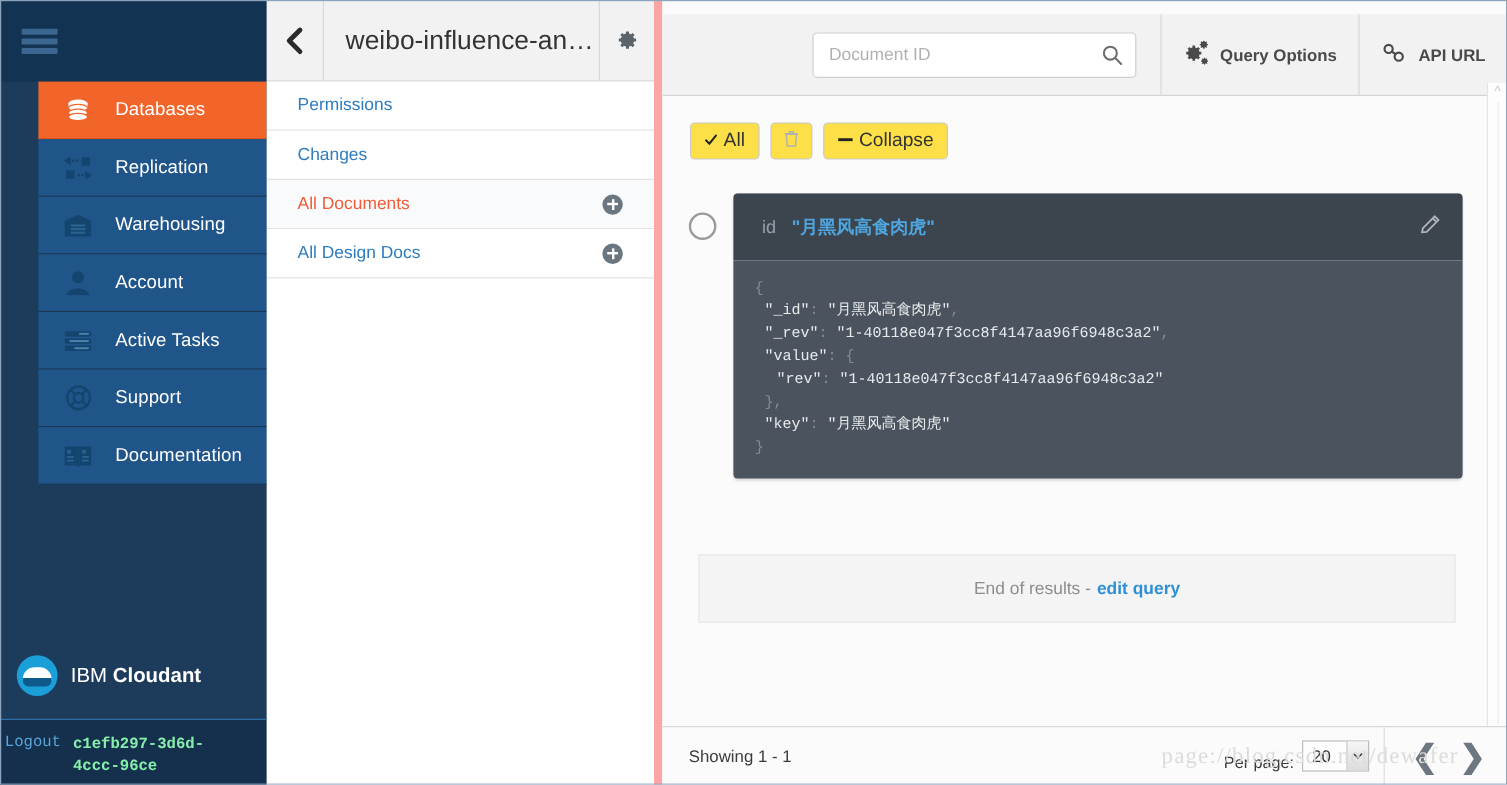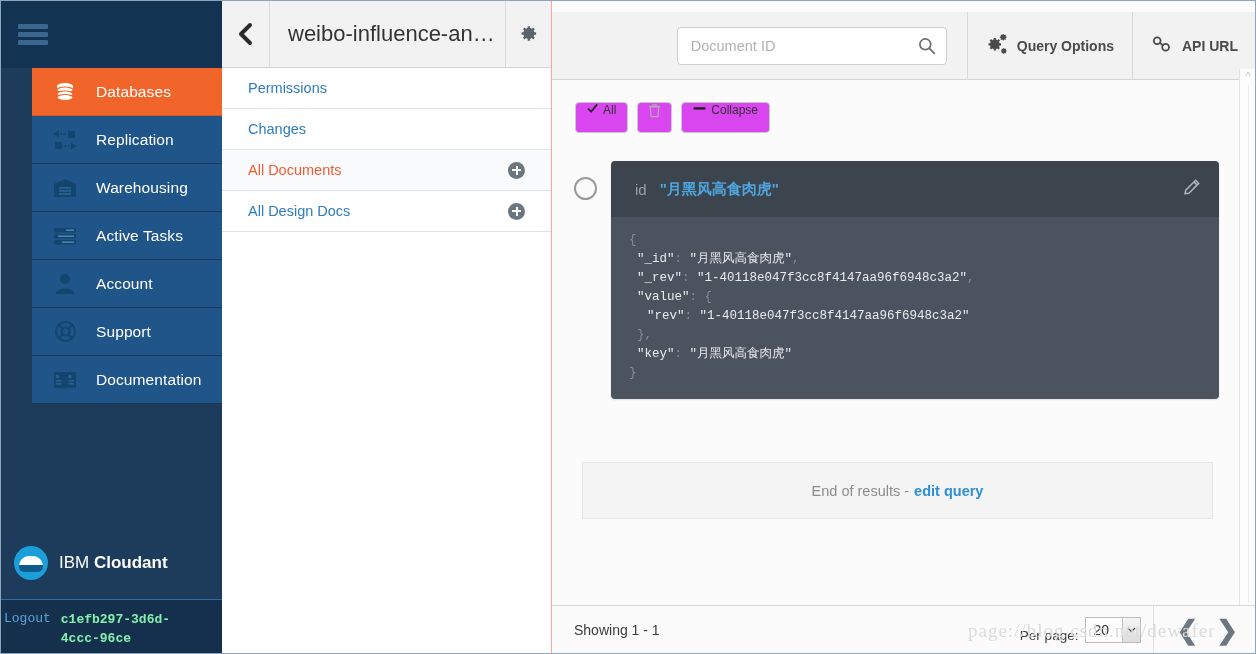--- a/index.html
+++ b/index.html
@@ -62,21 +62,21 @@
   .logout-bar {
     height: 54px; background:#14304d;
     display:flex; align-items:flex-start; padding: 11px 0 0 4px; gap:10px;
     font-family: "Liberation Mono", monospace; font-size: 13px;
     overflow: hidden;
   }
   .logout-link { color:#5aa4d8; cursor:pointer; }
   .logout-user { color:#86efac; font-weight:700; line-height:1.45; width:130px; }
 
   
-  .col2 { width: 330px; flex: 0 0 330px; height:654px; background:#fff; border-right:1px solid #fca5a5; display:flex; flex-direction:column; }
+  .col2 { width: 330px; flex: 0 0 330px; height:654px; background:#fff; border-right:7px solid #fca5a5; display:flex; flex-direction:column; }
   .col2-head {
     height: 68px; background:#f2f2f2; border-bottom:1px solid #d4d4d4;
     display:flex; align-items:center;
   }
   .back-btn {
     width: 48px; height:67px; display:flex; align-items:center; justify-content:center;
     border-right:1px solid #d9d9d9; cursor:pointer;
   }
   .db-title {
     flex:1 1 auto; font-size:22px; color:#333; padding-left:18px;
@@ -113,23 +113,23 @@
   .tb-btn {
     height:68px; display:flex; align-items:center; gap:9px;
     padding: 0 18px; border-left:1px solid #d9d9d9;
     font-size:14px; font-weight:700; color:#4a4a4a; cursor:pointer;text-align:right;
   }
 
   .content { flex:1 1 auto; padding: 22px 30px 0 22px; overflow:hidden; position:relative; }
 
   .btn-row { display:flex; gap:9px; margin-bottom:28px; padding-left:1px; }
   .gbtn {
-    height:31px; background:#d946ef; border:1px solid #c9c9c9; border-radius:4px;
-    display:flex; gap:5px; padding: 0 11px;
-    font-size:12px; color:#333; cursor:pointer; font-family:"Liberation Sans",sans-serif;
+    height:31px; background:#fde047; border:1px solid #c9c9c9; border-radius:4px;
+    display:flex; align-items:center; gap:5px; padding: 0 11px;
+    font-size:16px; color:#333; cursor:pointer; font-family:"Liberation Sans",sans-serif;
   }
   .gbtn.icon-only { padding: 0 10px; }
 
   .doc-row { display:flex; align-items:flex-start; gap:14px; }
   .doc-check {
     width:23px; height:23px; border-radius:50%; border:2px solid #9a9a9a;
     margin-top:16px; flex:0 0 23px; cursor:pointer; background:transparent;
   }
   .doc-card { flex:1 1 auto; border-radius:4px; overflow:hidden; max-width:608px; box-shadow: 0 1px 2px rgba(0,0,0,.12); }
   .doc-head {
@@ -244,40 +244,40 @@
             <rect x="6" y="9" width="12" height="1.8" fill="#2a6390"></rect>
             <rect x="6" y="12" width="12" height="1.8" fill="#2a6390"></rect>
             <rect x="6" y="15" width="12" height="1.8" fill="#2a6390"></rect>
           </svg>
         </span>
         <span class="sb-label">Warehousing</span>
       </div>
 
       <div class="sb-item">
         <span class="sb-icon">
+          <svg width="22" height="21" viewBox="0 0 22 21" fill="#13456e">
+            <circle cx="11" cy="6" r="5"></circle>
+            <path d="M1.5 21 C2 13.5 20 13.5 20.5 21 Z"></path>
+          </svg>
+        </span>
+        <span class="sb-label">Account</span>
+      </div>
+
+      <div class="sb-item">
+        <span class="sb-icon">
           <svg width="24" height="20" viewBox="0 0 24 20" fill="#13456e">
             <rect x="1" y="2" width="22" height="4.4" rx="1"></rect>
               <rect x="13" y="3.4" width="8" height="1.6" fill="#4d84ad"></rect>
             <rect x="1" y="8" width="22" height="4.4" rx="1"></rect>
               <rect x="5" y="9.4" width="16" height="1.6" fill="#4d84ad"></rect>
             <rect x="1" y="14" width="22" height="4.4" rx="1"></rect>
               <rect x="9" y="15.4" width="12" height="1.6" fill="#4d84ad"></rect>
           </svg>
         </span>
         <span class="sb-label">Active Tasks</span>
-      </div>
-
-      <div class="sb-item">
-        <span class="sb-icon">
-          <svg width="22" height="21" viewBox="0 0 22 21" fill="#13456e">
-            <circle cx="11" cy="6" r="5"></circle>
-            <path d="M1.5 21 C2 13.5 20 13.5 20.5 21 Z"></path>
-          </svg>
-        </span>
-        <span class="sb-label">Account</span>
       </div>
 
       <div class="sb-item">
         <span class="sb-icon">
           <svg width="23" height="23" viewBox="0 0 23 23" fill="none" stroke="#13456e" stroke-width="2">
             <circle cx="11.5" cy="11.5" r="9.5"></circle>
               <circle cx="11.5" cy="11.5" r="4"></circle>
             <line x1="4.8" y1="4.8" x2="8.7" y2="8.7"></line>
               <line x1="14.3" y1="14.3" x2="18.2" y2="18.2"></line>
             <line x1="18.2" y1="4.8" x2="14.3" y2="8.7"></line>

